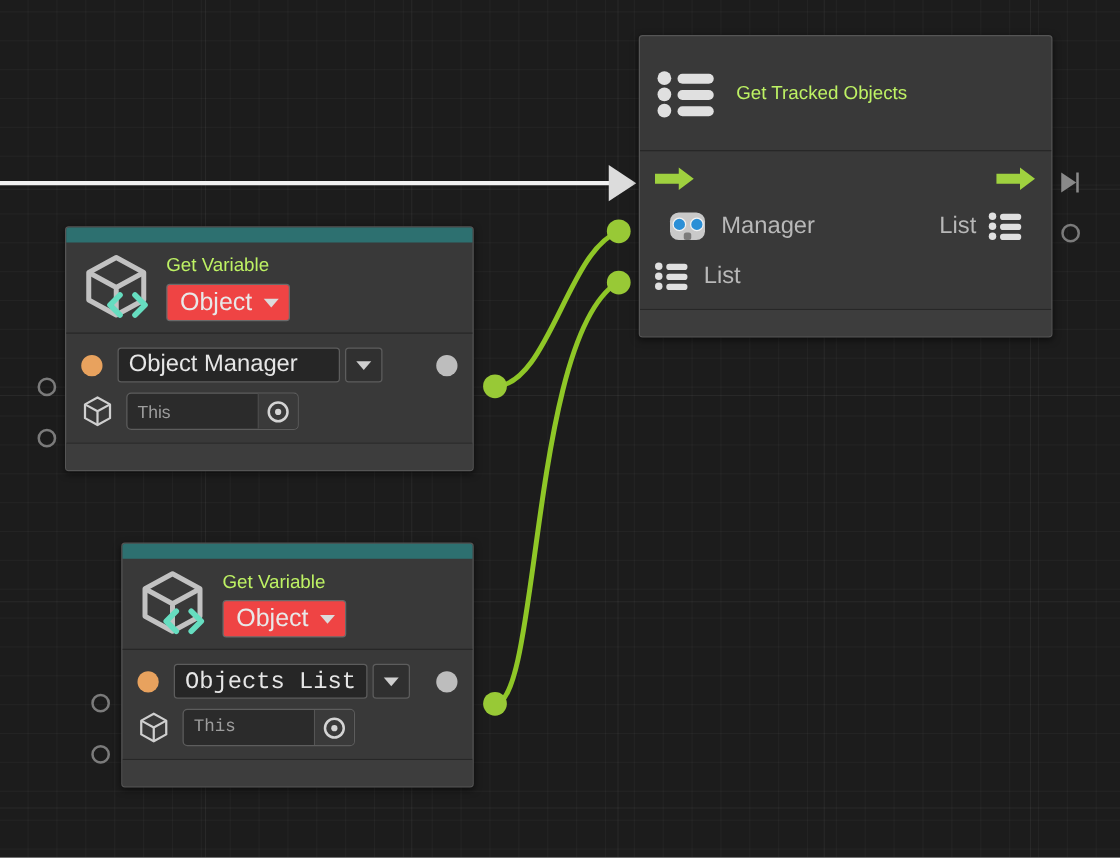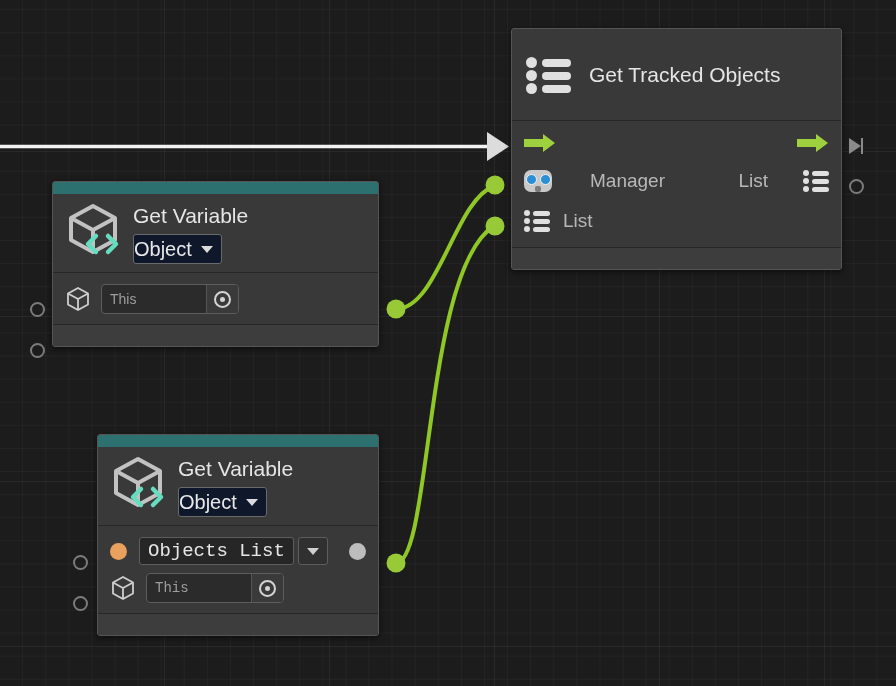--- a/index.html
+++ b/index.html
@@ -53,22 +53,22 @@
   }
 
   .node-header {
     display: flex;
     align-items: center;
     padding: 8px 12px;
     border-bottom: 1px solid #272727;
   }
 
   .node-title {
-    color: #e5e5e5;
-    font-size: 21px;
+    color: #bef264;
+    font-size: 15px;
     white-space: nowrap;
   }
 
   .node-body {
     padding: 6px 0 8px 0;
   }
 
   .node-footer {
     height: 22px;
     background: #3d3d3d;
@@ -143,24 +143,24 @@
     width: 60px; height: 58px;
     flex: 0 0 auto;
   }
 
   .arrow-green { flex: 0 0 auto; }
 
   
   .combo {
     display: inline-flex;
     align-items: center;
-    background: #0f172a;
+    background: #ef4444;
     border: 1px solid #6a6a6a;
     border-radius: 3px;
-    padding: 2px 8px 2px 0;
+    padding: 2px 8px 2px 10px;
     height: 30px;
   }
   .combo-text {
     color: #e8e8e8;
     font-size: 20px;
     white-space: nowrap;
   }
   .caret {
     width: 0; height: 0;
     border-left: 6px solid transparent;
@@ -303,21 +303,21 @@
       <div class="row" style="height:36px; padding:0 12px;">
         <svg class="arrow-green" width="32" height="20" viewBox="0 0 32 20">
           <path d="M0,6 L19,6 L19,1 L31,10 L19,19 L19,14 L0,14 Z" fill="#9fd13f"></path>
         </svg>
         <span class="spacer"></span>
         <svg class="arrow-green" width="32" height="20" viewBox="0 0 32 20">
           <path d="M0,6 L19,6 L19,1 L31,10 L19,19 L19,14 L0,14 Z" fill="#9fd13f"></path>
         </svg>
       </div>
 
-      <div class="row" style="height:40px; padding:0 12px;gap:25px;">
+      <div class="row" style="height:40px; padding:0 24px;">
         <span class="goggles">
           <span class="lens l"></span>
           <span class="lens r"></span>
           <span class="nose"></span>
         </span>
         <span class="port-label" style="margin-left:13px;">Manager</span>
         <span class="spacer"></span>
         <span class="port-label">List</span>
         <span class="icon list-icon" style="width:26px; height:24px; margin-left:10px;">
           <i style="left:0;  top:1px;  width:6px; height:6px; border-radius:50%;"></i>
@@ -363,20 +363,31 @@
       <span style="display:flex; flex-direction:column; margin-left:10px; padding-top:4px;">
         <span class="node-title">Get Variable</span>
         <span class="combo" style="margin-top:6px; align-self:flex-start;">
           <span class="combo-text">Object</span>
           <span class="caret"></span>
         </span>
       </span>
     </div>
 
     <div class="node-body" style="padding:7px 0 6px 0;">
+      <div class="row" style="height:36px; padding:0 12px;">
+        <span class="dot-orange"></span>
+        <span class="field-box" style="margin-left:12px; min-width:178px;">
+          <span class="field-text">Object Manager</span>
+        </span>
+        <span class="drop-btn">
+          <span class="caret"></span>
+        </span>
+        <span class="spacer"></span>
+        <span class="dot-grey"></span>
+      </div>
 
       <div class="row" style="height:38px; padding:0 12px;">
         <svg class="icon" width="26" height="26" viewBox="0 0 26 26">
           <path d="M13,2 L23,7.5 L23,18.5 L13,24 L3,18.5 L3,7.5 Z" fill="none" stroke="#cfcfcf" stroke-width="1.8" stroke-linejoin="round"></path>
           <path d="M3,7.5 L13,13 L23,7.5 M13,13 L13,24" fill="none" stroke="#cfcfcf" stroke-width="1.8" stroke-linejoin="round"></path>
         </svg>
         <span class="this-field" style="margin-left:10px; width:138px;">
           <span class="this-text">This</span>
           <span class="spacer"></span>
           <span class="target-btn">

